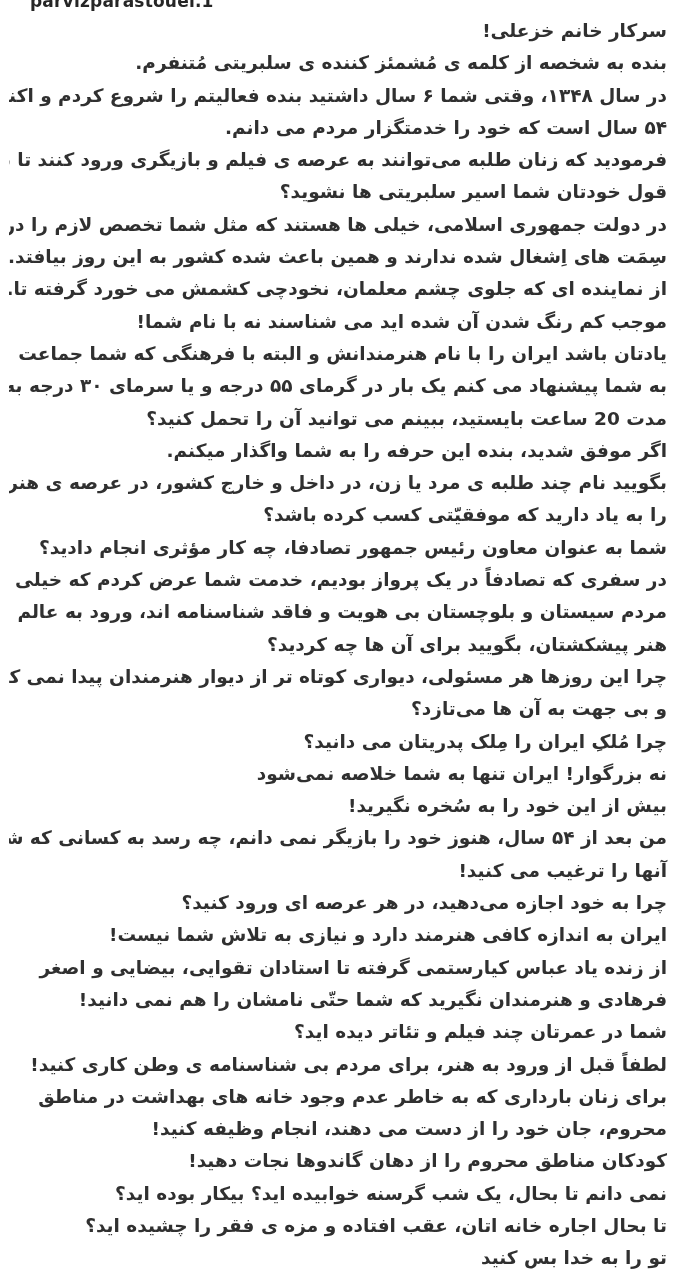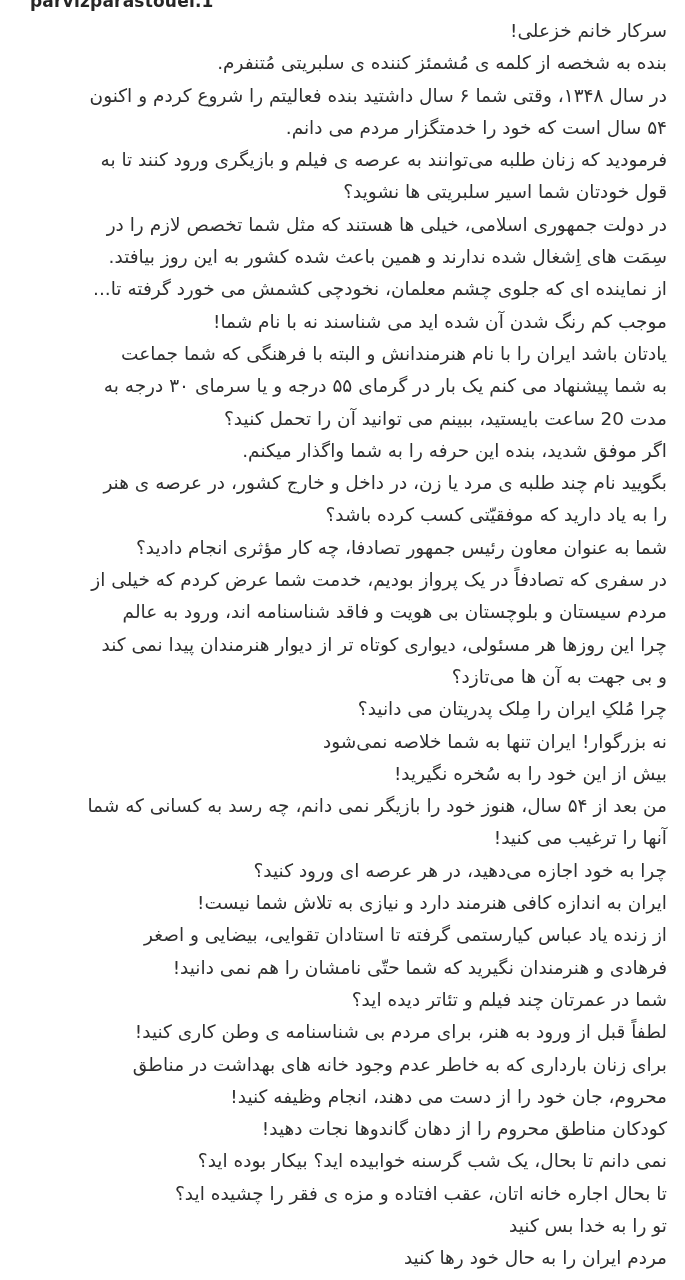--- a/index.html
+++ b/index.html
@@ -36,20 +36,21 @@
     text-align: right;
     unicode-bidi: plaintext;
     padding: 4px 18px 0 10px;
     color: #303030;
     font-size: 18.5px;
     line-height: 32.3px;
   }
   .text-line {
     white-space: nowrap;
     overflow: visible;
+    font-weight: bold;
   }
 </style>
 </head>
 <body>
 
 <div class="post-caption">
   <div class="username">parvizparastouei.1</div>
   <div class="text-block" id="text-block">
       <div class="text-line">سرکار خانم خزعلی!</div>
       <div class="text-line">بنده به شخصه از کلمه ی مُشمئز کننده ی سلبریتی مُتنفرم.</div>
@@ -63,20 +64,21 @@
       <div class="text-line">موجب کم رنگ شدن آن شده اید می شناسند نه با نام شما!</div>
       <div class="text-line">یادتان باشد ایران را با نام هنرمندانش و البته با فرهنگی که شما جماعت</div>
       <div class="text-line">به شما پیشنهاد می کنم یک بار در گرمای ۵۵ درجه و یا سرمای ۳۰ درجه به</div>
       <div class="text-line">مدت 20 ساعت بایستید، ببینم می توانید آن را تحمل کنید؟</div>
       <div class="text-line">اگر موفق شدید، بنده این حرفه را به شما واگذار میکنم.</div>
       <div class="text-line">بگویید نام چند طلبه ی مرد یا زن، در داخل و خارج کشور، در عرصه ی هنر</div>
       <div class="text-line">را به یاد دارید که موفقیّتی کسب کرده باشد؟</div>
       <div class="text-line">شما به عنوان معاون رئیس جمهور تصادفا، چه کار مؤثری انجام دادید؟</div>
       <div class="text-line">در سفری که تصادفاً در یک پرواز بودیم، خدمت شما عرض کردم که خیلی از</div>
       <div class="text-line">مردم سیستان و بلوچستان بی هویت و فاقد شناسنامه اند، ورود به عالم</div>
+      <div class="text-line">هنر پیشکشتان، بگویید برای آن ها چه کردید؟</div>
       <div class="text-line">چرا این روزها هر مسئولی، دیواری کوتاه تر از دیوار هنرمندان پیدا نمی کند</div>
       <div class="text-line">و بی جهت به آن ها می‌تازد؟</div>
       <div class="text-line">چرا مُلکِ ایران را مِلک پدریتان می دانید؟</div>
       <div class="text-line">نه بزرگوار! ایران تنها به شما خلاصه نمی‌شود</div>
       <div class="text-line">بیش از این خود را به سُخره نگیرید!</div>
       <div class="text-line">من بعد از ۵۴ سال، هنوز خود را بازیگر نمی دانم، چه رسد به کسانی که شما</div>
       <div class="text-line">آنها را ترغیب می کنید!</div>
       <div class="text-line">چرا به خود اجازه می‌دهید، در هر عرصه ای ورود کنید؟</div>
       <div class="text-line">ایران به اندازه کافی هنرمند دارد و نیازی به تلاش شما نیست!</div>
       <div class="text-line">از زنده یاد عباس کیارستمی گرفته تا استادان تقوایی، بیضایی و اصغر</div>

